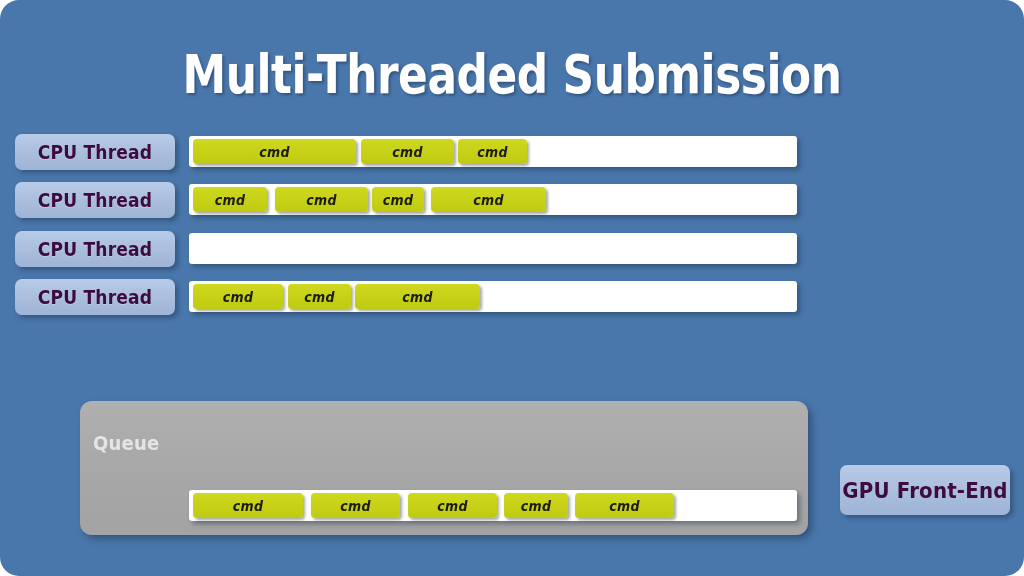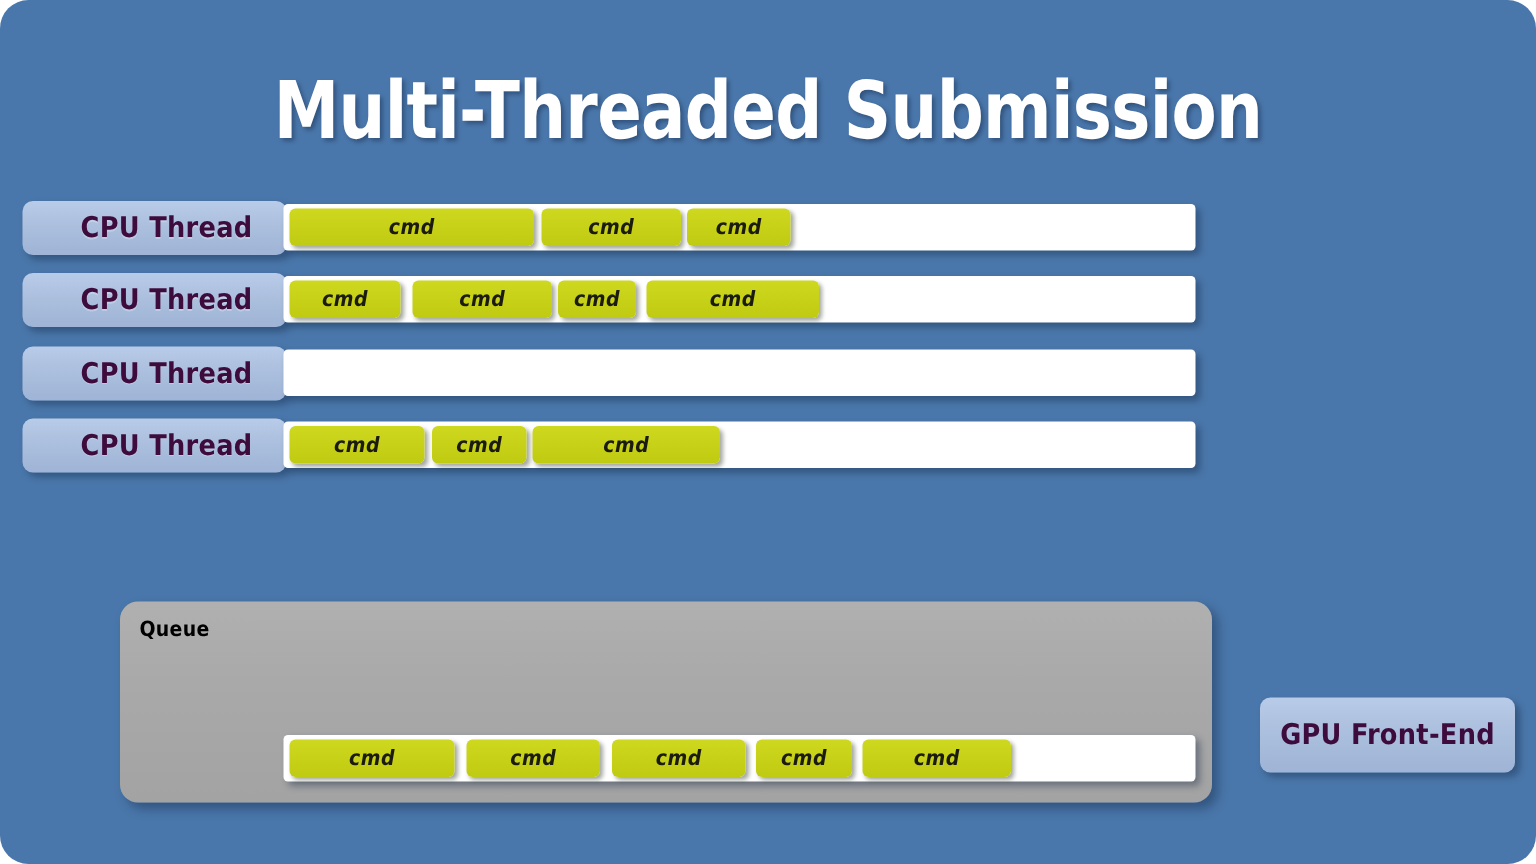--- a/index.html
+++ b/index.html
@@ -51,21 +51,20 @@
     box-shadow: 3px 3px 5px rgba(18,38,66,0.40);
     color: #3d0c3c;
     font-weight: bold;
     font-size: 19px;
     font-family: "Liberation Sans Narrow", "DejaVu Sans Condensed", "Liberation Sans", sans-serif;
     display: flex;
     align-items: center;
     justify-content: center;
     letter-spacing: 0.2px;
     text-shadow: 0 1px 0 rgba(255,255,255,0.25);
-    padding-left: 16px;
   }
 
   .track {
     position: absolute;
     background: #ffffff;
     border-radius: 3px;
     box-shadow: 3px 3px 5px rgba(18,38,66,0.40);
   }
 
   .cmd {
@@ -91,41 +90,41 @@
     top: 401px;
     width: 728px;
     height: 134px;
     background: linear-gradient(180deg, #b0b0b0 0%, #a9a9a9 40%, #a3a3a3 100%);
     border-radius: 12px;
     box-shadow: 4px 4px 7px rgba(18,38,66,0.42);
   }
   #queue-label {
     position: absolute;
     left: 93px;
-    top: 412px;
-    color: #000000;
+    top: 431px;
+    color: #e5e5e5;
     font-weight: bold;
-    font-size: 14px;
+    font-size: 20px;
     font-family: "Liberation Sans Narrow", "DejaVu Sans Condensed", "Liberation Sans", sans-serif;
     letter-spacing: 0.2px;
   }
 
   
   #gpu-box {
     position: absolute;
     left: 840px;
     top: 465px;
     width: 170px;
     height: 50px;
     background: linear-gradient(180deg, #b8cbe8 0%, #a9bddc 55%, #9fb4d6 100%);
     border-radius: 7px;
     box-shadow: 3px 3px 5px rgba(18,38,66,0.40);
     color: #3d0c3c;
     font-weight: bold;
-    font-size: 19px;
+    font-size: 22px;
     font-family: "Liberation Sans Narrow", "DejaVu Sans Condensed", "Liberation Sans", sans-serif;
     display: flex;
     align-items: center;
     justify-content: center;
     letter-spacing: 0.2px;
   }
 </style>
 </head>
 <body>
 

